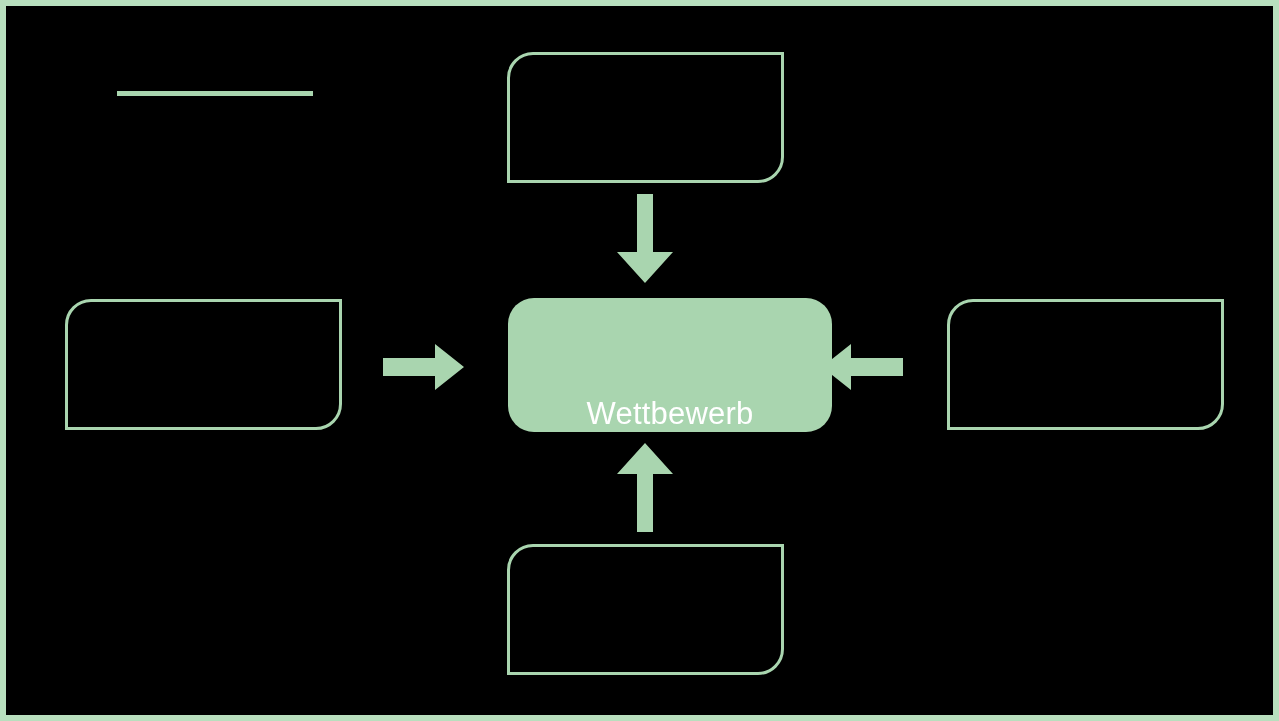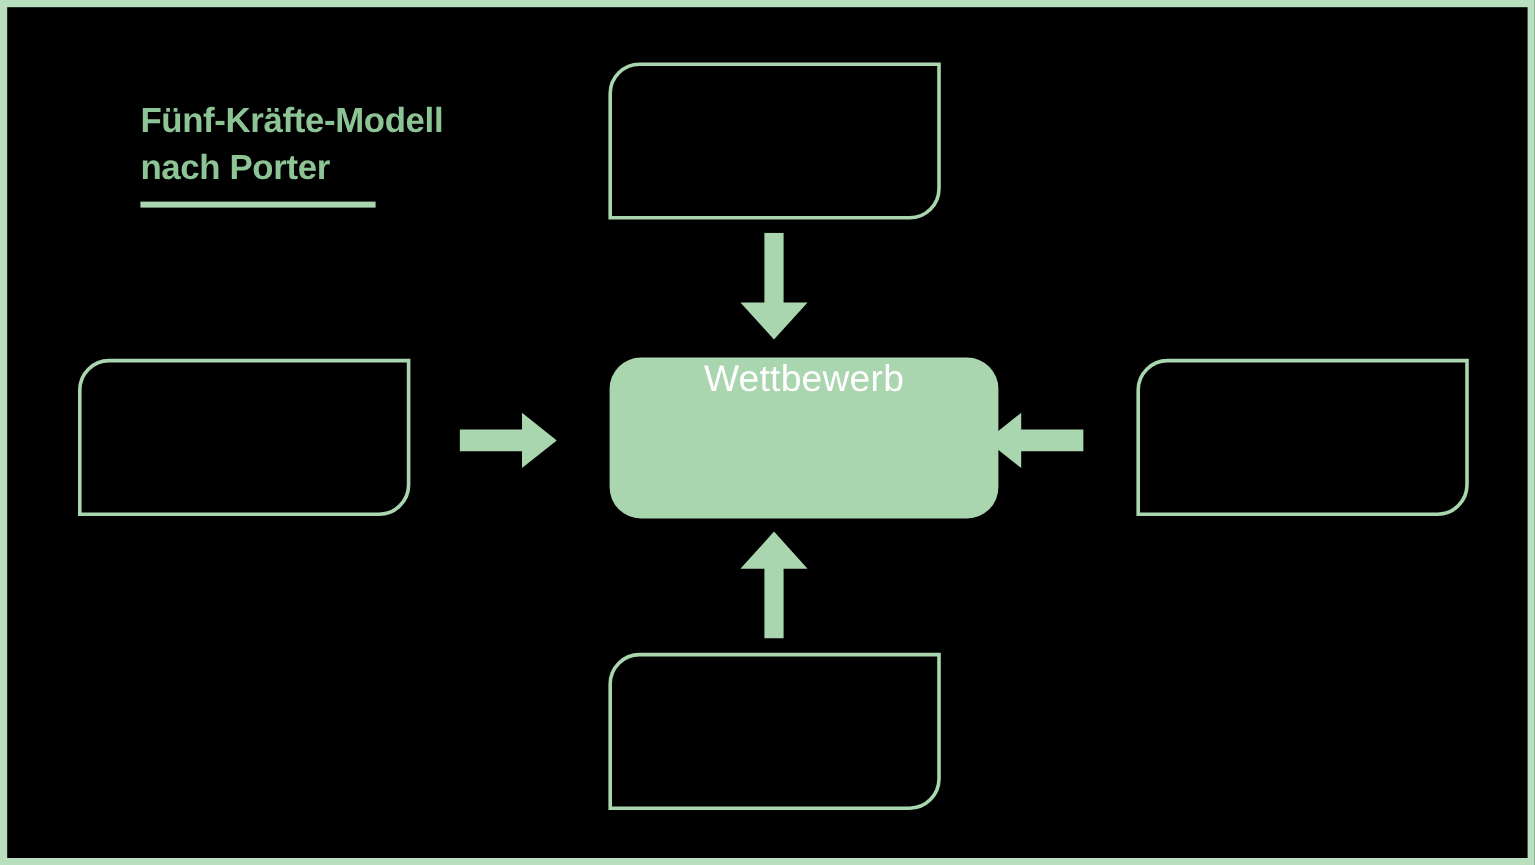--- a/index.html
+++ b/index.html
@@ -80,21 +80,21 @@
   
   #center-box {
     position: absolute;
     left: 502px;
     top: 292px;
     width: 324px;
     height: 134px;
     background: #a9d5af;
     border-radius: 26px;
     display: flex;
-    align-items: flex-start;
+    align-items: flex-end;
     justify-content: center;
   }
   #center-label {
     color: #ffffff;
     font-size: 31px;
     font-weight: normal;
     letter-spacing: 0.2px;
   }
 
   
@@ -105,22 +105,20 @@
   #arrow-bottom { left: 611px; top: 437px; }
   #arrow-left   { left: 377px; top: 338px; }
   #arrow-right  { left: 816px; top: 338px; }
 </style>
 </head>
 <body>
 
 <div id="slide">
 
   <div id="title-block">
-    <h1 id="title-text">Fünf-Kräfte-Modell
-nach Porter</h1>
     <div id="title-rule"></div>
   </div>
 
   <div id="box-top" class="force-box">
     <div class="force-box-inner">
       <span class="force-label"></span>
     </div>
   </div>
 
   <div id="box-left" class="force-box">

